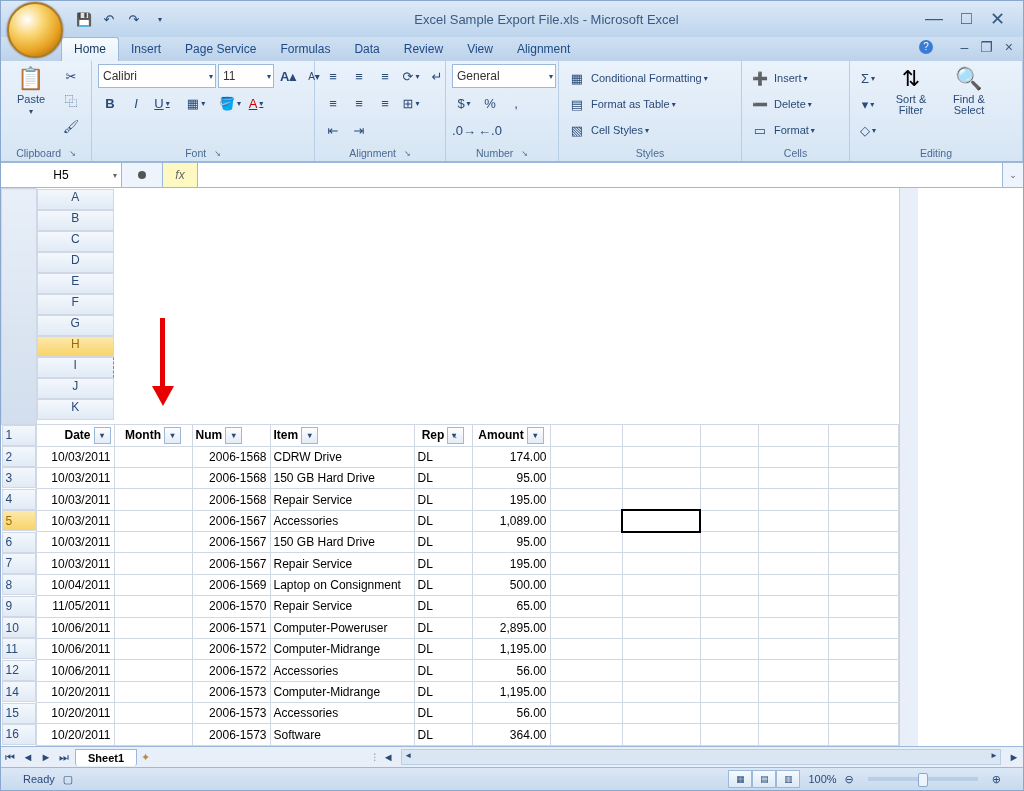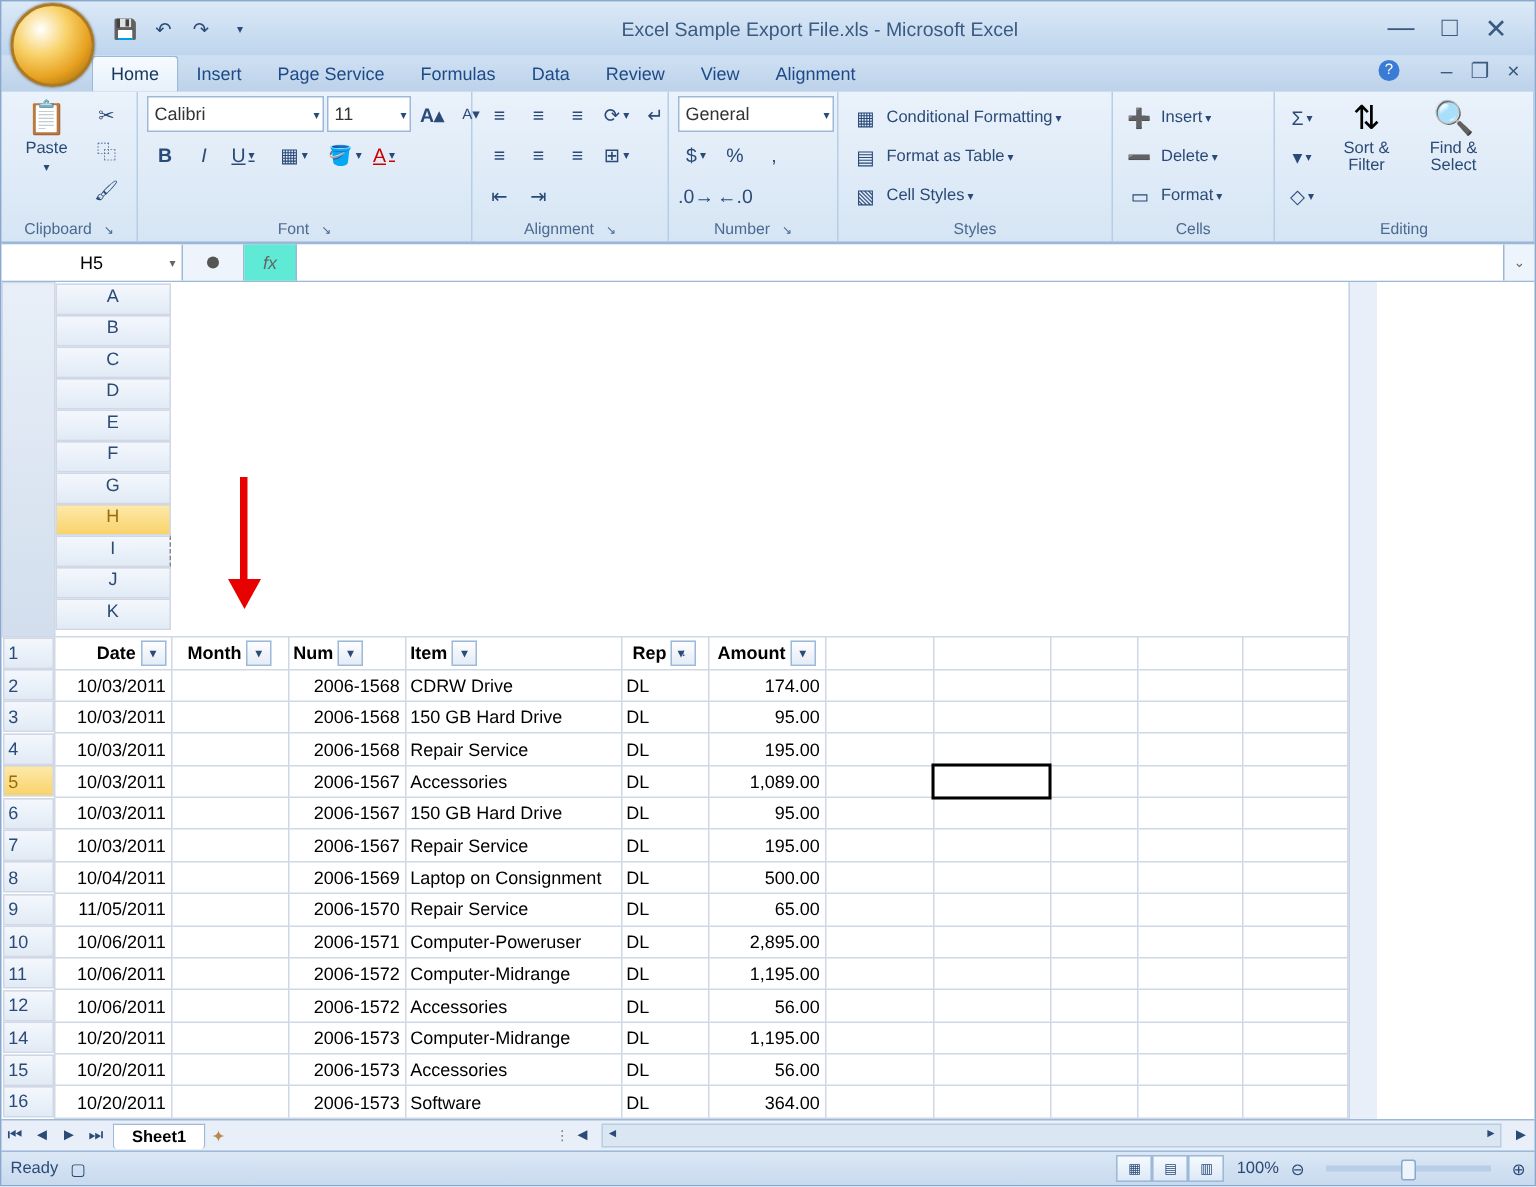--- a/index.html
+++ b/index.html
@@ -34,21 +34,21 @@
 .row{display:flex;align-items:center;gap:2px;}
 .smbtn{width:22px;height:22px;display:flex;align-items:center;justify-content:center;border:1px solid transparent;font-size:13px;color:#2a4a77;}
 .dd::after{content:"▾";font-size:8px;margin-left:2px;color:#2a4a77;}
 .combo{height:22px;border:1px solid #9db9d9;background:#fff;font-size:12px;padding:0 14px 0 4px;position:relative;color:#333;display:flex;align-items:center;}
 .combo::after{content:"▾";position:absolute;right:2px;font-size:8px;color:#2a4a77;}
 
 
 .fbar{height:24px;display:flex;align-items:stretch;border-top:1px solid #9db9d9;border-bottom:1px solid #9db9d9;background:#e8f0fa;}
 .namebox{width:120px;border-right:1px solid #9db9d9;background:#fff;display:flex;align-items:center;justify-content:center;font-size:12px;position:relative;}
 .namebox::after{content:"▾";position:absolute;right:4px;font-size:8px;color:#666;}
-.fx{width:34px;display:flex;align-items:center;justify-content:center;font-style:italic;color:#666;border-right:1px solid #9db9d9;background:#5eead4;}
+.fx{width:34px;display:flex;align-items:center;justify-content:center;font-style:italic;color:#666;border-right:1px solid #9db9d9;background:#fef9c3;}
 .finput{flex:1;background:#fff;}
 .fexpand{width:20px;display:flex;align-items:center;justify-content:center;color:#666;font-size:9px;border-left:1px solid #9db9d9;background:#eef4fb;}
 
 
 .grid-wrap{flex:1;display:flex;overflow:hidden;background:#fff;position:relative;}
 .grid{border-collapse:collapse;table-layout:fixed;font-size:12px;}
 .grid th,.grid td{border:1px solid #d0d7e5;height:21px;padding:0 3px;box-sizing:border-box;white-space:nowrap;overflow:hidden;}
 .grid th{background:linear-gradient(#f4f8fd,#e1eaf5);color:#2a4a77;font-weight:400;text-align:center;}
 .grid th.corner{background:linear-gradient(#e8eff8,#d2deed);}
 .grid th.row{width:34px;text-align:center;}
@@ -69,21 +69,21 @@
 
 .sheettabs{height:20px;background:#e8eff8;border-top:1px solid #9db9d9;display:flex;align-items:center;font-size:11px;}
 .nav-btn{width:18px;text-align:center;color:#2a4a77;}
 .sheet{padding:2px 12px;background:#fff;border:1px solid #9db9d9;border-bottom:none;border-radius:0 0 3px 3px;font-weight:700;margin-left:2px;}
 .newsheet{margin-left:4px;color:#b9894a;}
 .hscroll{flex:1;margin:0 4px;height:14px;background:#dbe6f3;border:1px solid #b8cee6;position:relative;}
 .hscroll::before{content:"◄";position:absolute;left:2px;font-size:8px;color:#2a4a77;top:1px;}
 .hscroll::after{content:"►";position:absolute;right:2px;font-size:8px;color:#2a4a77;top:1px;}
 
 
-.status{height:22px;background:linear-gradient(#dbe7f5,#c8daee);border-top:1px solid #9db9d9;display:flex;align-items:center;font-size:11px;color:#2a4a77;padding:0 6px;gap:8px;justify-content:center;}
+.status{height:22px;background:linear-gradient(#dbe7f5,#c8daee);border-top:1px solid #9db9d9;display:flex;align-items:center;font-size:11px;color:#2a4a77;padding:0 22px;gap:8px;justify-content:center;}
 .status .spacer{flex:1;}
 .viewbtns{display:flex;gap:0;}
 .viewbtns span{width:22px;height:16px;border:1px solid #9db9d9;background:linear-gradient(#f5faff,#dde9f6);display:flex;align-items:center;justify-content:center;font-size:9px;}
 .zoom-slider{width:110px;height:4px;background:#b8cee6;position:relative;margin:0 6px;}
 .zoom-slider::before{content:"";position:absolute;left:50%;top:-4px;width:8px;height:12px;background:#eef4fb;border:1px solid #8aa8cd;border-radius:2px;transform:translateX(-50%);}
 </style>
 </head>
 <body>
 
 <div class="window">

